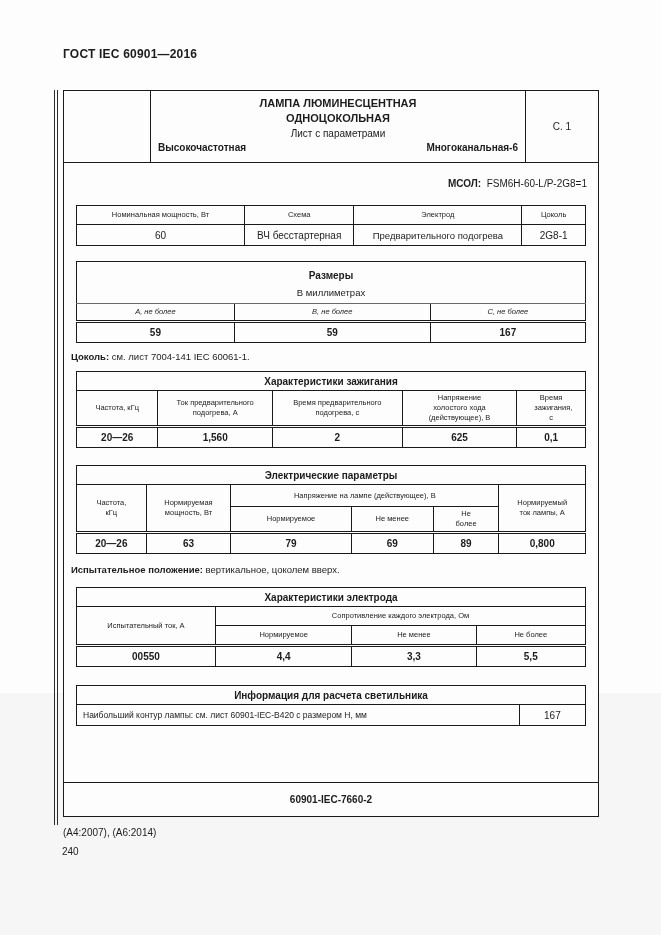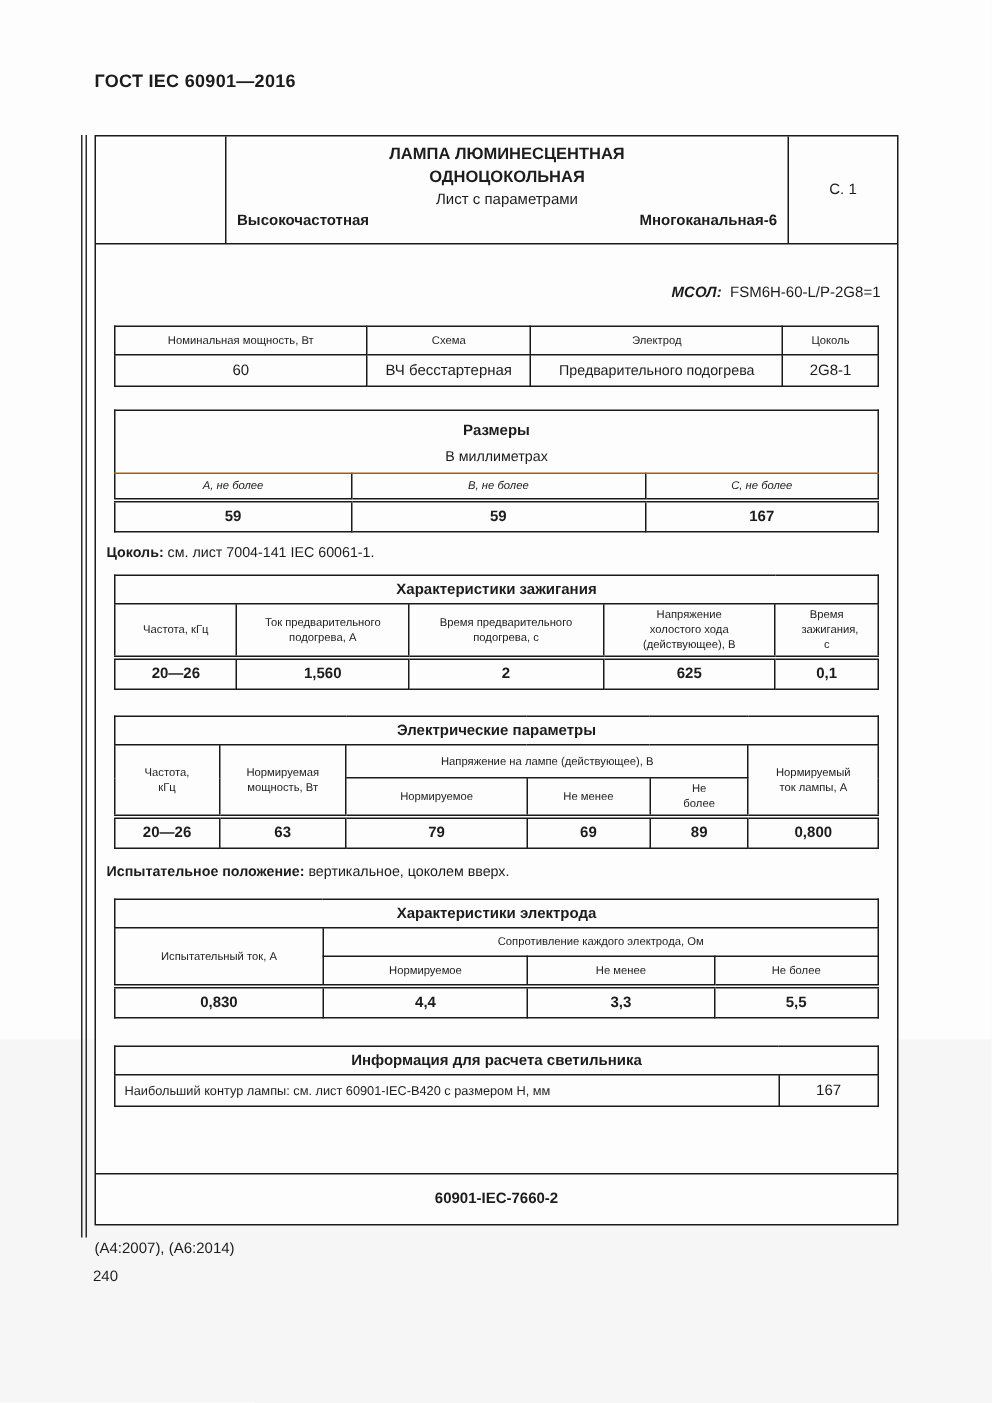--- a/index.html
+++ b/index.html
@@ -21,34 +21,33 @@
   }
   .dbl-line {
     position:absolute; left:54px; top:90px; height:735px; width:4px;
     border-left:1.5px solid #2b2b2b; border-right:1.5px solid #2b2b2b;
   }
   .frame {
     position:absolute; left:63px; top:90px; width:536px; height:727px;
     border:1.5px solid #1a1a1a;
     display:flex; flex-direction:column;
     background:#fdfdfd;
-    gap:12px;
   }
   
   .hdr-block { display:flex; height:72px; border-bottom:1.5px solid #1a1a1a; }
   .hdr-left { width:87px; border-right:1px solid #1a1a1a; }
   .hdr-center { flex:1; padding-top:5px; display:flex; flex-direction:column; }
   .hdr-title { text-align:center; font-weight:bold; font-size:11px; line-height:15px; }
   .hdr-subtitle { text-align:center; font-size:10px; margin-top:2px; }
   .hdr-labels { display:flex; justify-content:space-between; padding:0 7px; margin-top:3px; font-weight:bold; font-size:10px; }
   .hdr-right { width:73px; border-left:1px solid #1a1a1a; display:flex; align-items:center; justify-content:center; font-size:10px; }
   
   .content { flex:1; padding:0 4px; overflow:hidden; }
   .mcol-line { text-align:right; font-size:10px; margin:15px 7px 0 0; }
-  .mcol-line b { font-weight:bold;font-style:italic; }
+  .mcol-line b { font-weight:bold; }
   table { border-collapse:collapse; table-layout:fixed; width:510px; margin-left:auto; margin-right:auto; background:#fdfdfd; }
   table { border:1.5px solid #1a1a1a; }
   td { border:1px solid #1a1a1a; text-align:center; vertical-align:middle; overflow:hidden; }
   td.ttl { font-weight:bold; font-size:10px; height:19px; }
   td.hdr { font-size:7.5px; line-height:10px; color:#222; padding:2px 17px; }
   td.val { font-size:10px; height:21px; }
   .sep td.val { border-top:3px double #1a1a1a;font-weight:bold; }
   .note { font-size:9.5px; }
   .note b { font-weight:bold; }
   
@@ -229,21 +228,21 @@
         <tr>
           <td class="hdr" rowspan="2">Испытательный ток, А</td>
           <td class="hdr" colspan="3" style="height:19px">Сопротивление каждого электрода, Ом</td>
         </tr>
         <tr>
           <td class="hdr" style="height:20px">Нормируемое</td>
           <td class="hdr">Не менее</td>
           <td class="hdr">Не более</td>
         </tr>
         <tr class="sep">
-          <td class="val">0,830</td>
+          <td class="val">00550</td>
           <td class="val">4,4</td>
           <td class="val">3,3</td>
           <td class="val">5,5</td>
         </tr>
       </tbody>
         </table>
 
       <table class="t-lum" style="margin-top:18px">
         <colgroup>
             <col style="width:87%">

